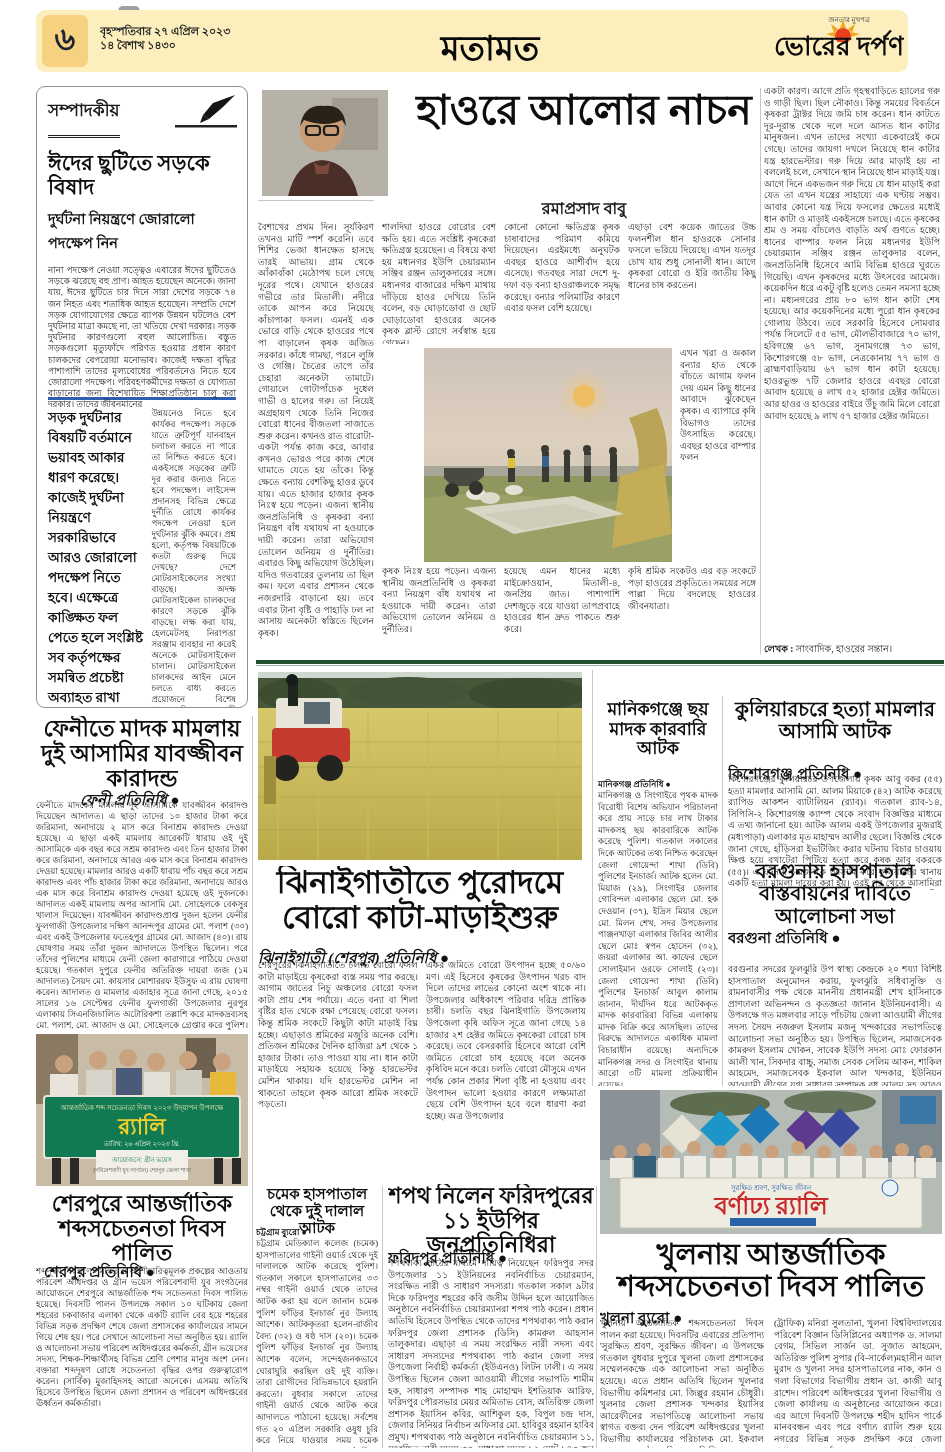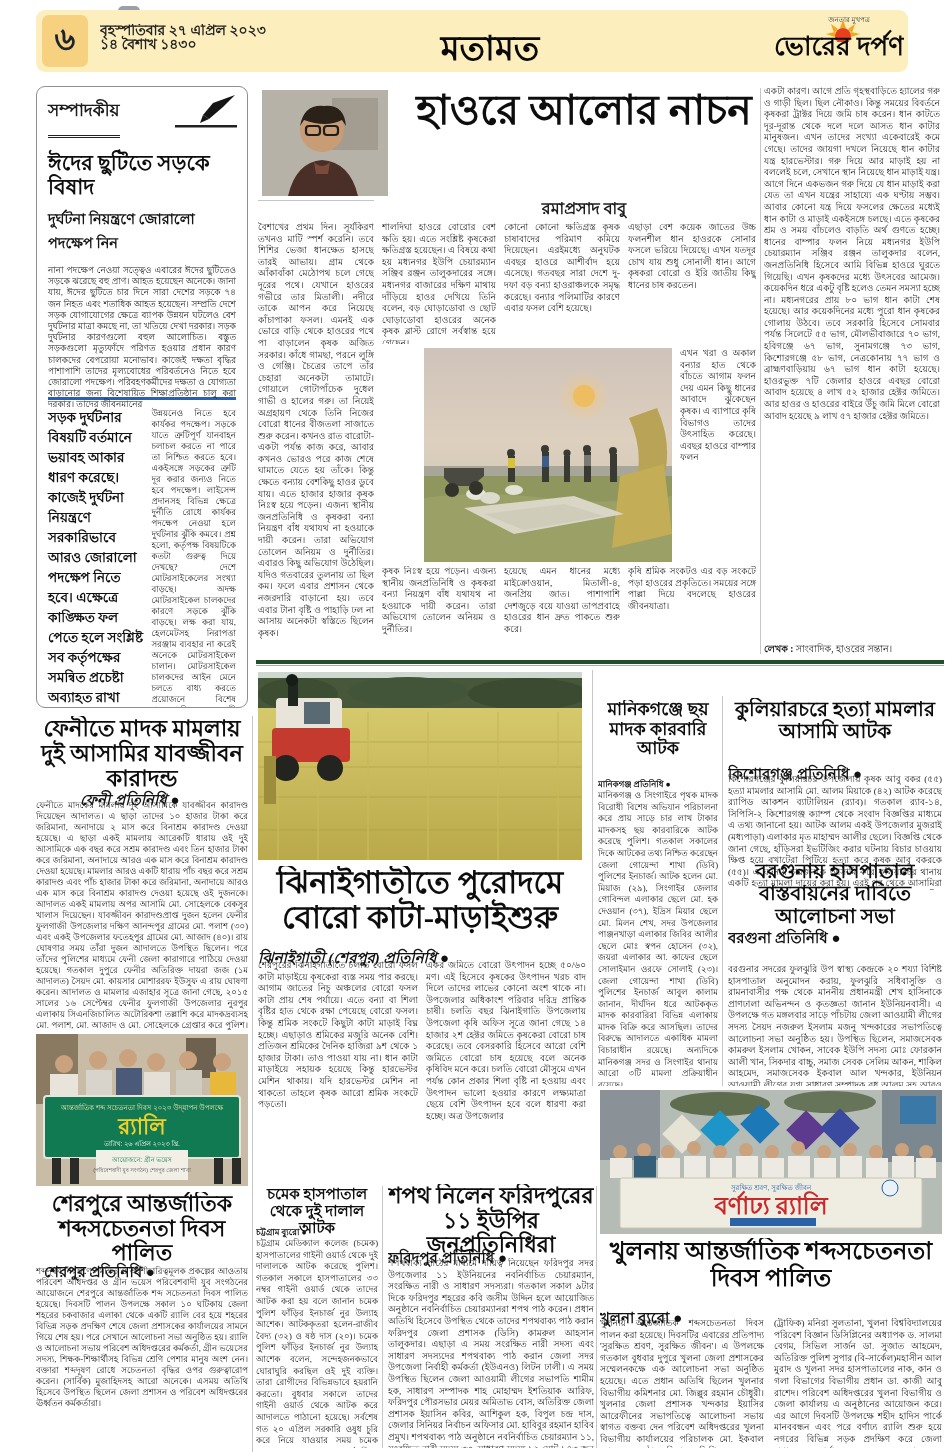--- a/index.html
+++ b/index.html
@@ -10,21 +10,21 @@
   .headline{font-weight:bold;color:#0d0d0d;line-height:1.12;}
   .center{text-align:center;}
   .byline{font-size:15px;font-weight:bold;color:#111;}
   .vrule{position:absolute;width:1px;background:#c6c6c6;}
   .hrule{position:absolute;height:1px;background:#c6c6c6;}
   
   #hdr-bar{left:36px;top:10px;width:872px;height:62px;background:#fceebd;border-radius:9px;}
   #hdr-pagenum{left:42px;top:15px;width:46px;height:52px;background:#f6d180;border-radius:7px;
     font-size:32px;font-weight:bold;color:#1b2430;display:flex;align-items:center;justify-content:center;}
   #hdr-tab{left:118px;top:6px;width:22px;height:10px;background:#9aa0a6;border-radius:5px 5px 0 0;}
-  #hdr-date{left:100px;top:24px;width:170px;font-size:14px;line-height:14px;color:#222;font-weight:bold;}
+  #hdr-date{left:100px;top:24px;width:170px;font-size:11px;line-height:14px;color:#222;font-weight:bold;}
   #hdr-section{left:370px;top:22px;width:240px;font-size:34px;font-weight:bold;color:#0a0a0a;text-align:center;}
   #hdr-logo{left:762px;top:14px;width:142px;height:54px;text-align:right;}
   #logo-tag{font-size:7px;color:#333;display:block;margin-right:34px;}
   #logo-name{font-size:26px;font-weight:bold;color:#0b0b0b;position:relative;z-index:2;}
   #logo-sun{position:absolute;right:44px;top:6px;z-index:1;}
   
   #edit-box{left:36px;top:86px;width:212px;height:622px;border:1.5px solid #8f8f8f;border-radius:9px;background:#fff;padding:10px 11px;box-sizing:border-box;}
   #edit-label{font-size:17px;font-weight:bold;border-bottom:3px double #222;display:inline-block;padding-bottom:10px;}
   #edit-head{font-size:21px;margin-top:14px;}
   #edit-sub{font-size:14.5px;font-weight:bold;color:#151515;margin-top:9px;}
@@ -321,18 +321,18 @@
           <rect x="316" y="68" width="20" height="20"></rect>
       </g>
       <rect x="34" y="66" width="22" height="22" fill="#35607a"></rect>
       <rect x="20" y="88" width="302" height="50" rx="2" fill="#efece2" stroke="#c9c4b4"></rect>
       <text x="171" y="100" text-anchor="middle" font-size="7" fill="#2a62a8" font-family="Liberation Sans,sans-serif">সুরক্ষিত শ্রবণ, সুরক্ষিত জীবন</text>
       <text x="171" y="124" text-anchor="middle" font-size="24" font-weight="bold" fill="#c82a2a" font-family="Liberation Serif,serif">বর্ণাঢ্য র‍্যালি</text>
       <rect x="130" y="128" width="86" height="8" fill="#2a62a8"></rect>
       <circle cx="290" cy="98" r="8" fill="#e8f2f8" stroke="#2a62a8"></circle>
     </svg>
   </div>
-  <div class="abs headline center" style="left:600px;top:1238px;width:342px;font-size:24px;">খুলনায় আন্তর্জাতিক শব্দসচেতনতা দিবস পালিত</div>
+  <div class="abs headline center" style="left:600px;top:1238px;width:342px;font-size:29px;">খুলনায় আন্তর্জাতিক শব্দসচেতনতা দিবস পালিত</div>
   <div class="abs byline" style="left:600px;top:1306px;width:342px;">খুলনা ব্যুরো ●</div>
   <div class="abs body-txt" style="left:600px;top:1318px;width:164px;height:130px;">খুলনায় আন্তর্জাতিক শব্দসচেতনতা দিবস পালন করা হয়েছে। দিবসটির এবারের প্রতিপাদ্য 'সুরক্ষিত শ্রবণ, সুরক্ষিত জীবন'। এ উপলক্ষে গতকাল বুধবার দুপুরে খুলনা জেলা প্রশাসকের সম্মেলনকক্ষে এক আলোচনা সভা অনুষ্ঠিত হয়েছে। এতে প্রধান অতিথি ছিলেন খুলনার বিভাগীয় কমিশনার মো. জিল্লুর রহমান চৌধুরী। খুলনার জেলা প্রশাসক খন্দকার ইয়াসির আরেফীনের সভাপতিত্বে আলোচনা সভায় স্বাগত বক্তব্য দেন পরিবেশ অধিদপ্তরের খুলনা বিভাগীয় কার্যালয়ের পরিচালক মো. ইকবাল হোসেন। অনুষ্ঠানে বিশেষ অতিথির বক্তব্য দেন খুলনা মেট্রোপলিটন পুলিশের উপ-পুলিশ কমিশনার</div>
   <div class="abs body-txt" style="left:774px;top:1318px;width:168px;height:130px;">(ট্রাফিক) মনিরা সুলতানা, খুলনা বিশ্ববিদ্যালয়ের পরিবেশ বিজ্ঞান ডিসিপ্লিনের অধ্যাপক ড. সালমা বেগম, সিভিল সার্জন ডা. সুজাত আহমেদ, অতিরিক্ত পুলিশ সুপার (বি-সার্কেল)মহাসীন আল মুরাদ ও খুলনা সদর হাসপাতালের নাক, কান ও গলা বিভাগের বিভাগীয় প্রধান ডা. কাজী আবু রাশেদ। পরিবেশ অধিদপ্তরের খুলনা বিভাগীয় ও জেলা কার্যালয় এ অনুষ্ঠানের আয়োজন করে। এর আগে দিবসটি উপলক্ষে শহীদ হাদিস পার্কে মানববন্ধন এবং পরে বর্ণাঢ্য র‍্যালি শুরু হয়ে নগরের বিভিন্ন সড়ক প্রদক্ষিণ করে জেলা প্রশাসকের কার্যালয় চত্বরে এসে শেষ হয়। র‍্যালিতে সরকারি-বেসরকারি দপ্তরের কর্মকর্তা, শিক্ষক-শিক্ষার্থীসহ বিভিন্ন শ্রেণি পেশার মানুষ অংশ নেন।</div>
 
 </div>
 
 </body></html>

